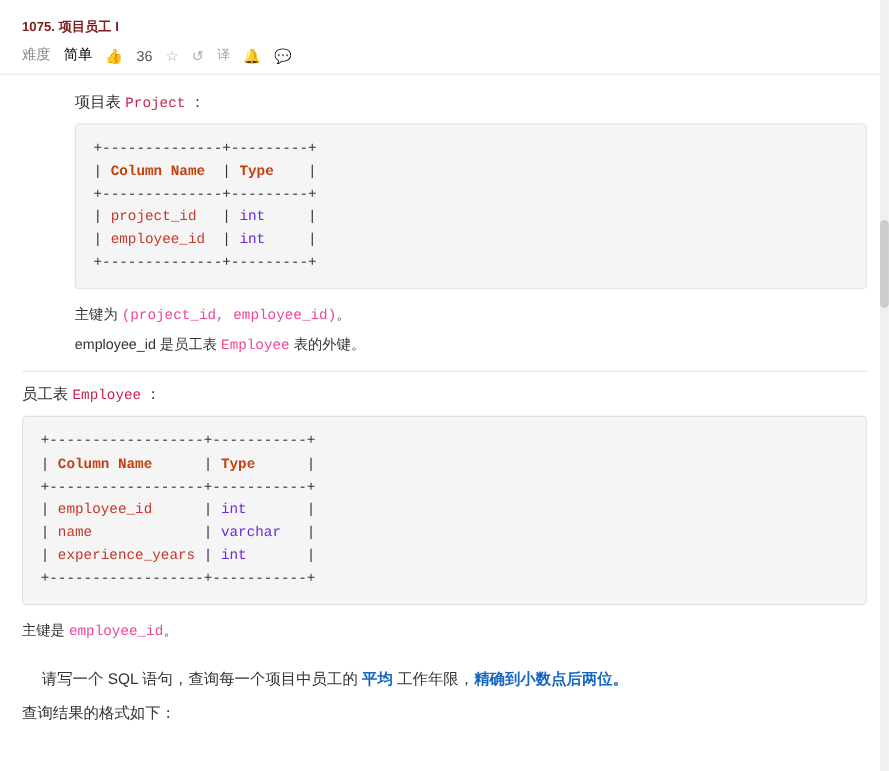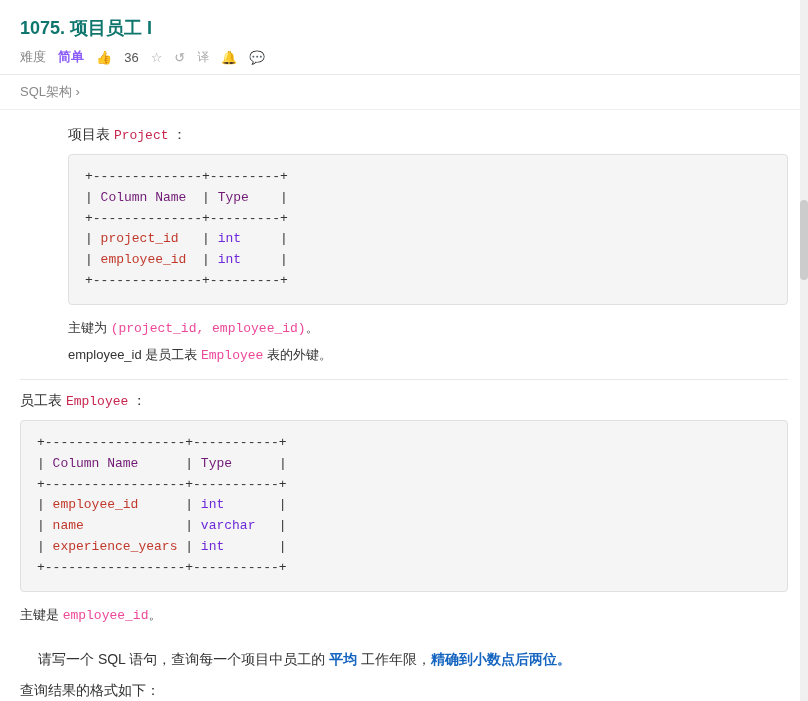--- a/index.html
+++ b/index.html
@@ -23,38 +23,38 @@
       padding: 16px 20px 8px 20px;
       border-bottom: 1px solid #e8e8e8;
     }
     .title-row {
       display: flex;
       align-items: center;
       gap: 8px;
       margin-bottom: 8px;
     }
     .problem-title {
-      font-size: 18px;
+      font-size: 12px;
       font-weight: bold;
-      color: #0f766e;
+      color: #7f1d1d;
     }
     .meta-row {
       display: flex;
       align-items: center;
       gap: 12px;
       color: #555;
       font-size: 13px;
       text-align: right;
     }
     .difficulty-label {
       color: #888;
     }
     .difficulty-easy {
-      color: #8b5cf6;
-      font-weight: bold;
+      color: #000000;
+      font-weight: normal;
     }
     .meta-icon {
       color: #aaa;
       cursor: pointer;
     }
     .like-count {
       color: #555;
     }
     
     .breadcrumb {
@@ -87,21 +87,21 @@
       border: 1px solid #e0e0e0;
       border-radius: 4px;
       padding: 12px 16px;
       font-family: "Courier New", Courier, monospace;
       font-size: 13px;
       margin-bottom: 12px;
       line-height: 1.6;
       color: #333;
       white-space: pre;
     }
-    .code-block .col-name { color: #701a75; }
+    .code-block .col-name { color: #c2410c; font-weight: bold; }
     .code-block .col-type { color: #6d28d9; }
     .code-block .col-val-red { color: #c0392b; }
     .note-text {
       font-size: 13px;
       color: #333;
       margin-bottom: 4px;
       line-height: 1.7;
     }
     .note-text code {
       font-family: "Courier New", Courier, monospace;
@@ -186,23 +186,20 @@
       <span class="meta-icon">👍</span>
       <span class="like-count">36</span>
       <span class="meta-icon">☆</span>
       <span class="meta-icon">↺</span>
       <span class="meta-icon" style="font-size:12px;">译</span>
       <span class="meta-icon">🔔</span>
       <span class="meta-icon">💬</span>
     </div>
   </div>
 
-  <div class="breadcrumb">
-    <a href="#">SQL架构 ›</a>
-  </div>
 
   <div class="content">
 
     <div class="section-gap">
       <div class="section-title">
         <span>项目表</span>
         <code>Project</code>
         <span>：</span>
       </div>
       <div class="code-block">+--------------+---------+

